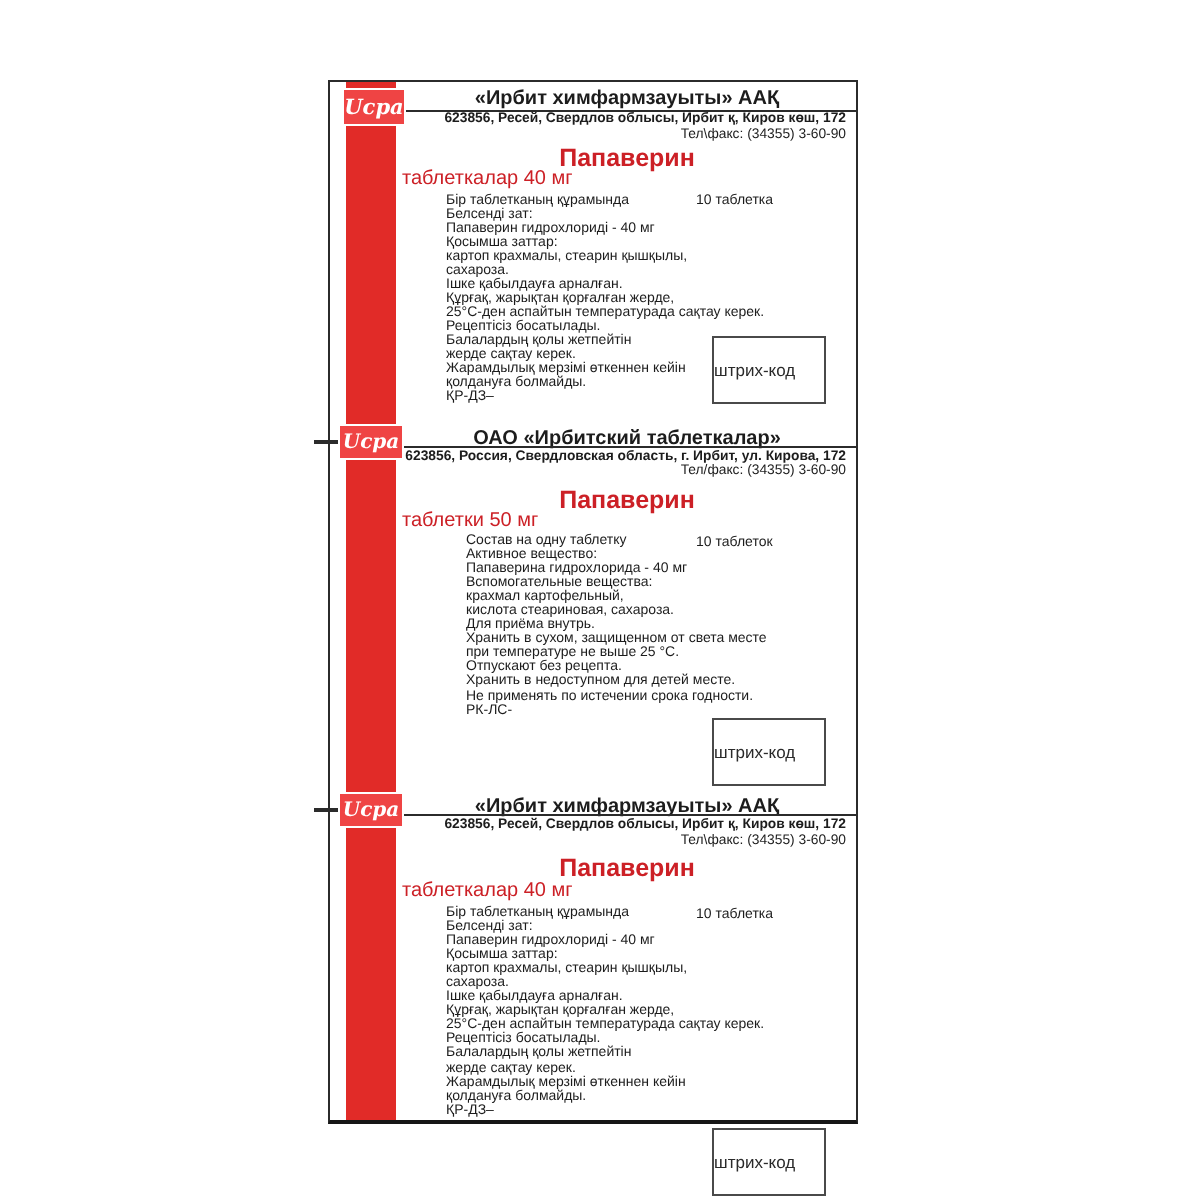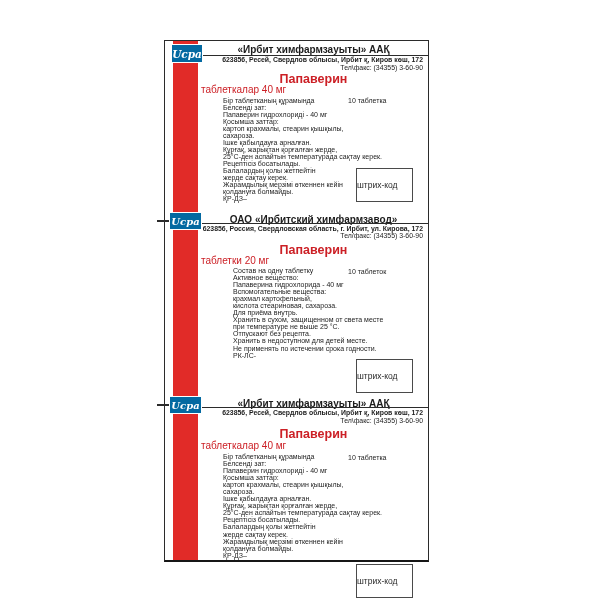--- a/index.html
+++ b/index.html
@@ -1,21 +1,21 @@
 <!DOCTYPE html>
 <html style="--accent-red: #e12b28; --title-red: #cc2026;"><head>
 <meta charset="utf-8">
 <style>
   html,body{margin:0;padding:0;background:#ffffff;}
   #canvas{position:relative;width:600px;height:600px;background:#ffffff;overflow:hidden;
           font-family:"Liberation Sans", sans-serif;color:#1c1c1c;}
   .label{position:absolute;left:164px;top:40px;width:263px;height:519px;
          border:1px solid #2b2b2b;border-bottom:2px solid #161616;background:#ffffff;}
   .redbar{position:absolute;left:8px;top:0;bottom:0;width:25px;background:var(--accent-red);z-index:1;}
-  .logo{position:absolute;background:#0369a1;color:#fff;z-index:3;border:1px solid #fff;
+  .logo{position:absolute;background:#ef4444;color:#fff;z-index:3;border:1px solid #fff;
         display:flex;align-items:center;justify-content:center;
         font-family:"DejaVu Serif", serif;font-style:italic;font-weight:bold;}
   .logo1{left:6px;top:3px;width:30px;height:17px;font-size:10.5px;}
   .logo2{left:4px;top:171px;width:31px;height:16px;font-size:10px;}
   .logo3{left:4px;top:355px;width:31px;height:16px;font-size:10px;}
   .tick{position:absolute;height:1.5px;width:14px;left:-8px;background:#2b2b2b;z-index:2;}
   .tick2{top:179px;} .tick3{top:363px;}
   .panel{position:absolute;left:0;right:0;}
   .p1{top:0;height:173px;} .p2{top:173px;height:184px;} .p3{top:357px;height:202px;}
   .company{position:absolute;left:36px;right:2px;text-align:center;font-weight:bold;
@@ -85,26 +85,26 @@
           <div>Жарамдылық мерзімі өткеннен кейін</div>
           <div>қолдануға болмайды.</div>
           <div>ҚР-ДЗ–</div>
         </div>
       <div class="barcode bc1">
         <span>штрих-код</span>
       </div>
     </div>
 
     <div class="panel p2">
-      <div class="company bt2">ОАО «Ирбитский  химфармзавод»</div>
+      <div class="company bt2">ОАО «Ирбитский  таблеткалар»</div>
       <div class="rule br2"></div>
       <div class="address ba2">623856, Россия,  Свердловская область, г. Ирбит, ул. Кирова, 172</div>
       <div class="phone bp2">Тел/факс: (34355) 3-60-90</div>
       <div class="product ti2a">Папаверин</div>
-      <div class="form ti2b">таблетки 20 мг</div>
+      <div class="form ti2b">таблетки 50 мг</div>
       <div class="count ct2">10 таблеток</div>
       <div class="body-lines il-b bl2">
           <div>Состав на одну таблетку</div>
           <div>Активное вещество:</div>
           <div>Папаверина гидрохлорида - 40 мг</div>
           <div>Вспомогательные вещества:</div>
           <div>крахмал картофельный,</div>
           <div>кислота стеариновая, сахароза.</div>
           <div>Для приёма внутрь.</div>
           <div>Хранить в сухом, защищенном от света месте</div>

